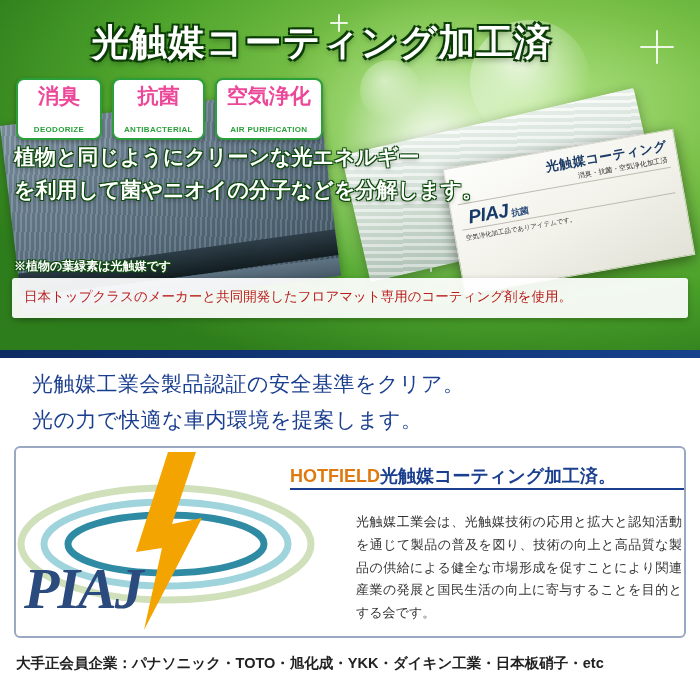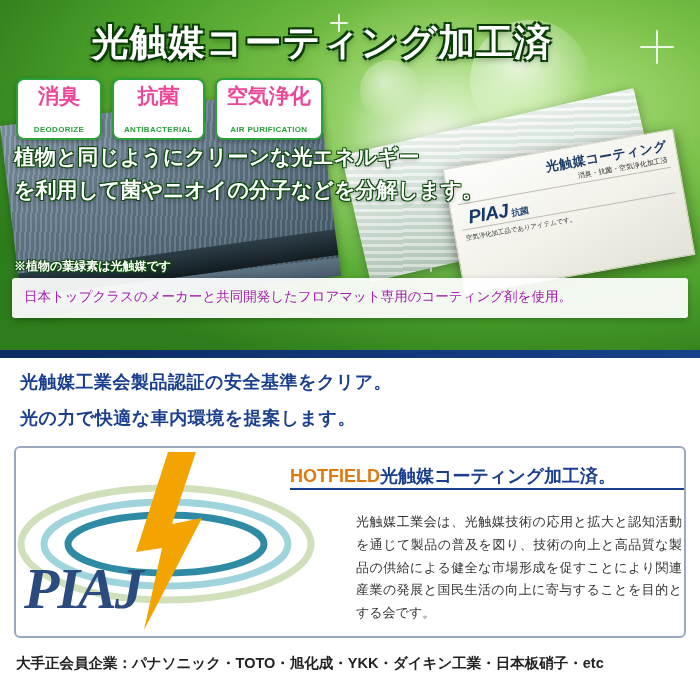--- a/index.html
+++ b/index.html
@@ -229,21 +229,21 @@
     width: 676px;
     background: rgba(255,255,255,0.93);
     border-radius: 3px;
     padding: 9px 12px 10px 12px;
     box-sizing: border-box;
     box-shadow: 0 2px 6px rgba(0,0,0,0.25);
   }
   .infobox p {
     margin: 0;
     font-size: 13.5px;
-    color: #a21caf;
+    color: #b91c1c;
     line-height: 1.55;
     white-space: nowrap;
   }
 
   
   .divider {
     position: absolute;
     left: 0; top: 350px;
     width: 700px; height: 8px;
     background: linear-gradient(90deg, #0d2b63, #17418c);
@@ -251,24 +251,24 @@
 
   
   .bottom-panel {
     position: absolute;
     left: 0; top: 358px;
     width: 700px; height: 342px;
     background: #ffffff;
   }
   .blue-line {
     position: absolute;
-    left: 20px;
+    left: 32px;
     color: #1b3f8f;
-    font-weight: bold;
-    font-size: 18px;
+    font-weight: normal;
+    font-size: 21px;
     letter-spacing: 0.5px;
     white-space: nowrap;
   }
   .blue-line.b1 { top: 12px; }
   .blue-line.b2 { top: 48px; }
 
   .piaj-box {
     position: absolute;
     left: 14px; top: 88px;
     width: 672px; height: 192px;

